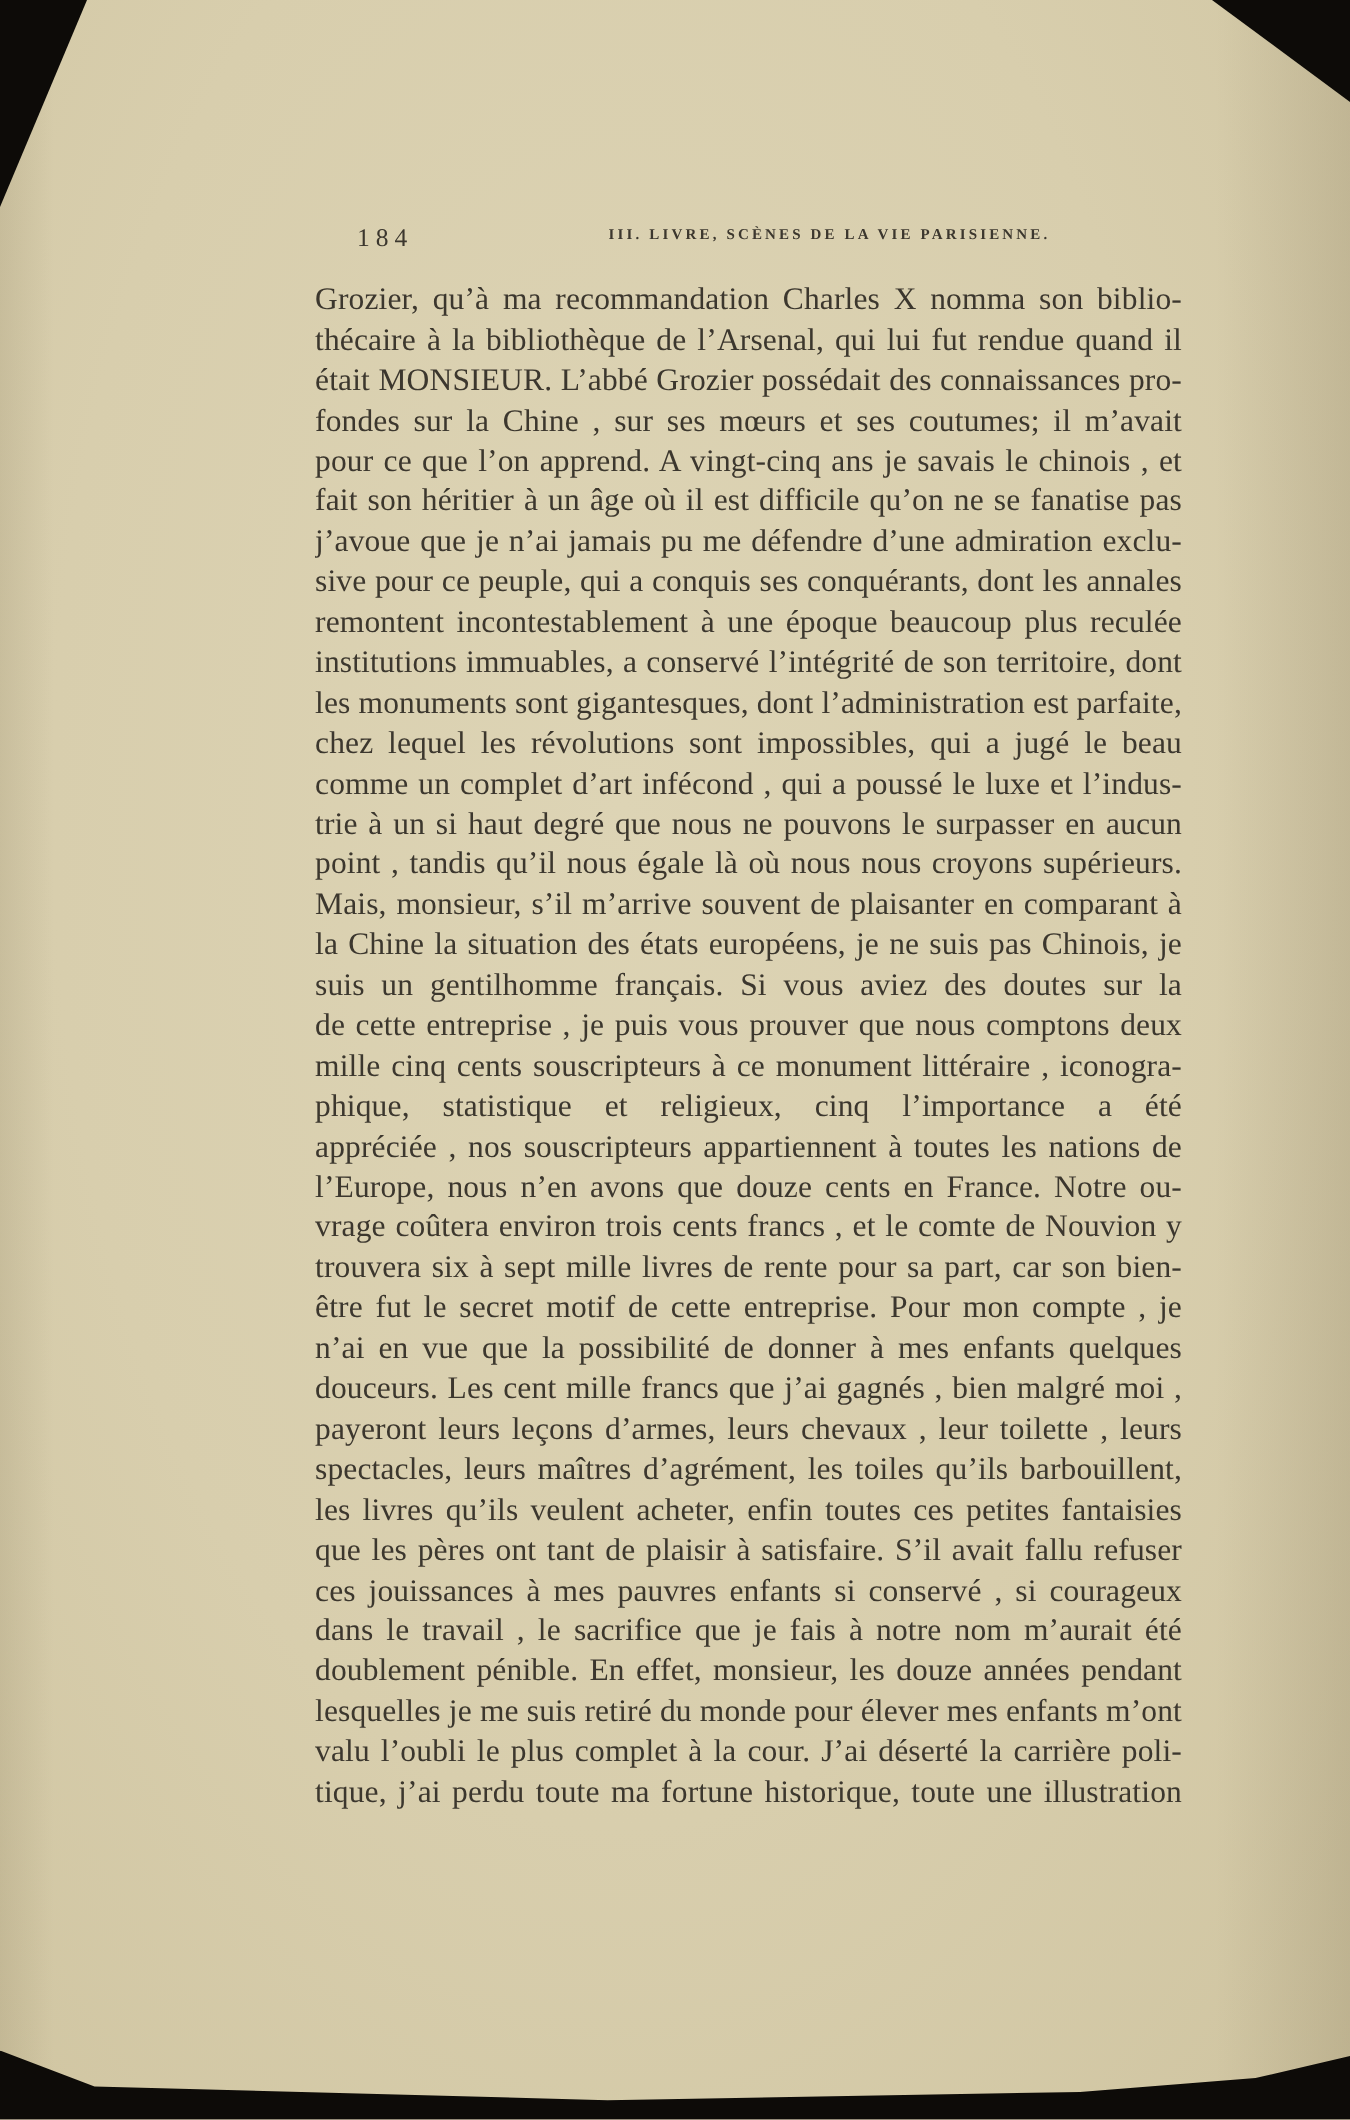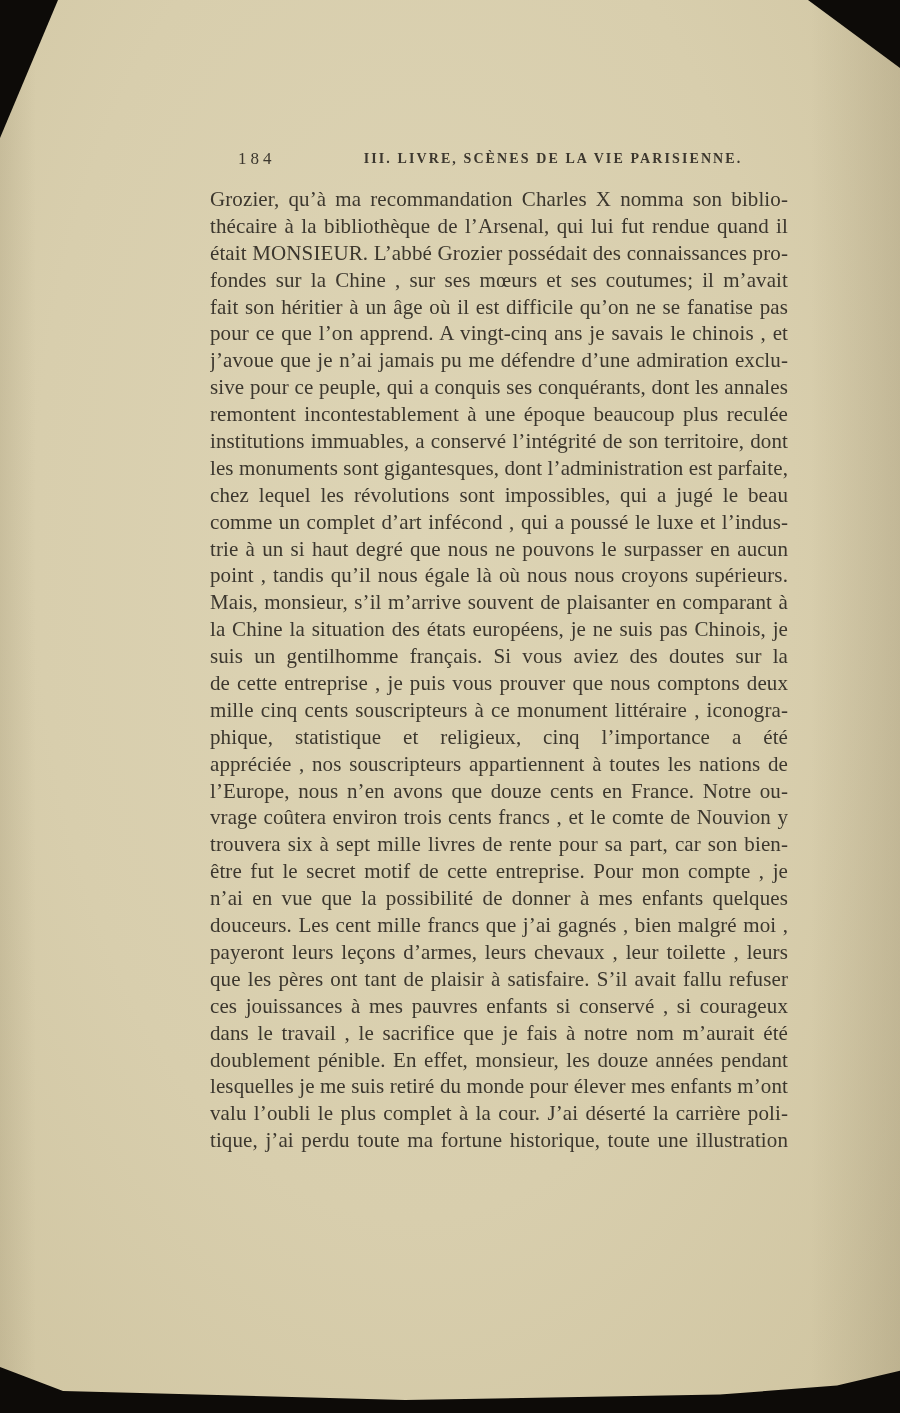--- a/index.html
+++ b/index.html
@@ -50,21 +50,21 @@
     font-size: 17px;
     letter-spacing: 4px;
     font-weight: 500;
   }
   .running-title {
     position: absolute;
     left: 52px;
     right: 0;
     top: 2px;
     text-align: center;
-    font-size: 14px;
+    font-size: 10px;
     letter-spacing: 2.1px;
     font-weight: 600;
     white-space: nowrap;
   }
   .body-text {
     position: absolute;
     top: 186px;
     left: 210px;
     width: 578px;
   }
@@ -91,22 +91,22 @@
   <div class="header">
     <span class="page-number">184</span>
     <span class="running-title">III. LIVRE, SCÈNES DE LA VIE PARISIENNE.</span>
   </div>
 
   <div class="body-text">
       <div class="text-line">Grozier, qu’à ma recommandation Charles X nomma son biblio-</div>
       <div class="text-line">thécaire à la bibliothèque de l’Arsenal, qui lui fut rendue quand il</div>
       <div class="text-line">était MONSIEUR. L’abbé Grozier possédait des connaissances pro-</div>
       <div class="text-line">fondes sur la Chine , sur ses mœurs et ses coutumes; il m’avait</div>
+      <div class="text-line">pour ce que l’on apprend. A vingt-cinq ans je savais le chinois , et</div>
       <div class="text-line">fait son héritier à un âge où il est difficile qu’on ne se fanatise pas</div>
-      <div class="text-line">pour ce que l’on apprend. A vingt-cinq ans je savais le chinois , et</div>
       <div class="text-line">j’avoue que je n’ai jamais pu me défendre d’une admiration exclu-</div>
       <div class="text-line">sive pour ce peuple, qui a conquis ses conquérants, dont les annales</div>
       <div class="text-line">remontent incontestablement à une époque beaucoup plus reculée</div>
       <div class="text-line">institutions immuables, a conservé l’intégrité de son territoire, dont</div>
       <div class="text-line">les monuments sont gigantesques, dont l’administration est parfaite,</div>
       <div class="text-line">chez lequel les révolutions sont impossibles, qui a jugé le beau idéal</div>
       <div class="text-line">comme un complet d’art infécond , qui a poussé le luxe et l’indus-</div>
       <div class="text-line">trie à un si haut degré que nous ne pouvons le surpasser en aucun</div>
       <div class="text-line">point , tandis qu’il nous égale là où nous nous croyons supérieurs.</div>
       <div class="text-line">Mais, monsieur, s’il m’arrive souvent de plaisanter en comparant à</div>
@@ -116,20 +116,22 @@
       <div class="text-line">mille cinq cents souscripteurs à ce monument littéraire , iconogra-</div>
       <div class="text-line">phique, statistique et religieux, cinq l’importance a été généralement</div>
       <div class="text-line">appréciée , nos souscripteurs appartiennent à toutes les nations de</div>
       <div class="text-line">l’Europe, nous n’en avons que douze cents en France. Notre ou-</div>
       <div class="text-line">vrage coûtera environ trois cents francs , et le comte de Nouvion y</div>
       <div class="text-line">trouvera six à sept mille livres de rente pour sa part, car son bien-</div>
       <div class="text-line">être fut le secret motif de cette entreprise. Pour mon compte , je</div>
       <div class="text-line">n’ai en vue que la possibilité de donner à mes enfants quelques</div>
       <div class="text-line">douceurs. Les cent mille francs que j’ai gagnés , bien malgré moi ,</div>
       <div class="text-line">payeront leurs leçons d’armes, leurs chevaux , leur toilette , leurs</div>
+      <div class="text-line">spectacles, leurs maîtres d’agrément, les toiles qu’ils barbouillent,</div>
+      <div class="text-line">les livres qu’ils veulent acheter, enfin toutes ces petites fantaisies</div>
       <div class="text-line">que les pères ont tant de plaisir à satisfaire. S’il avait fallu refuser</div>
       <div class="text-line">ces jouissances à mes pauvres enfants si conservé , si courageux</div>
       <div class="text-line">dans le travail , le sacrifice que je fais à notre nom m’aurait été</div>
       <div class="text-line">doublement pénible. En effet, monsieur, les douze années pendant</div>
       <div class="text-line">lesquelles je me suis retiré du monde pour élever mes enfants m’ont</div>
       <div class="text-line">valu l’oubli le plus complet à la cour. J’ai déserté la carrière poli-</div>
       <div class="text-line">tique, j’ai perdu toute ma fortune historique, toute une illustration</div>
     </div>
 
 </div>

